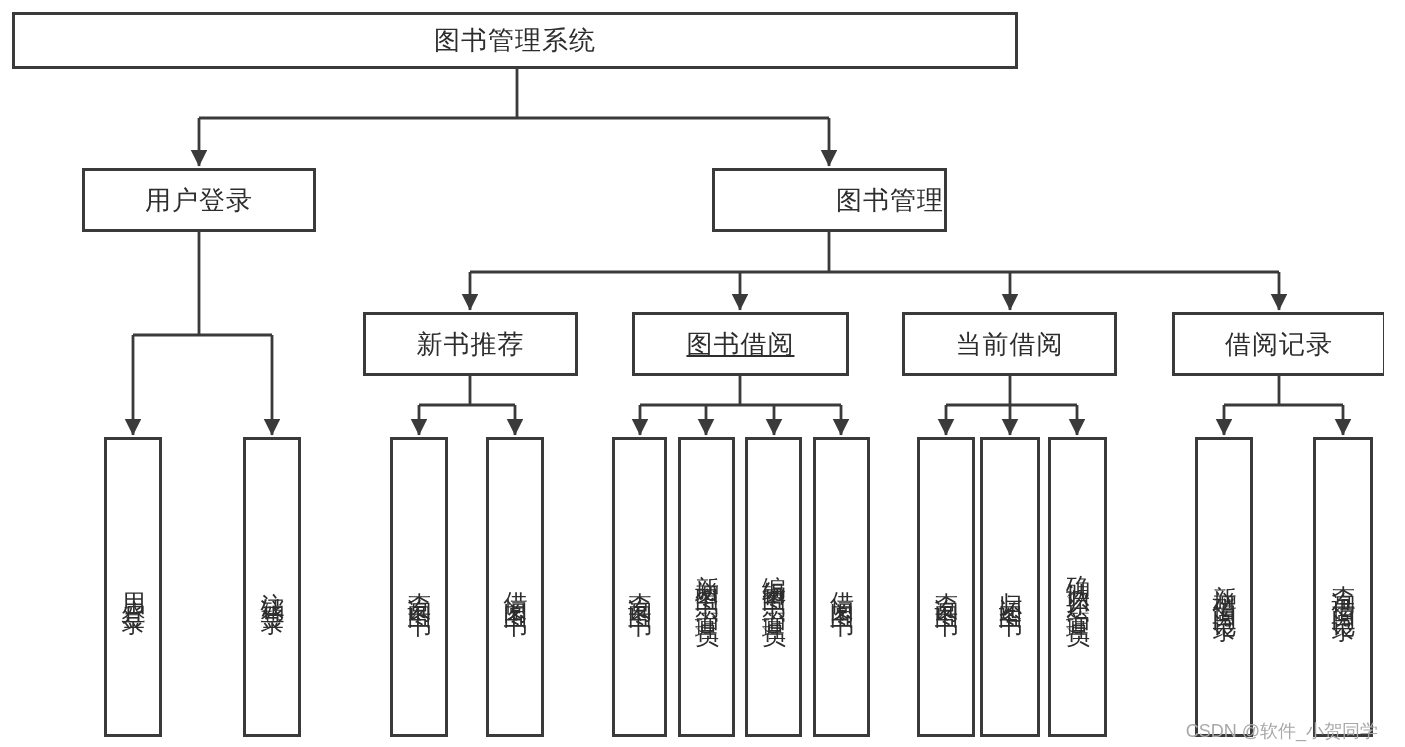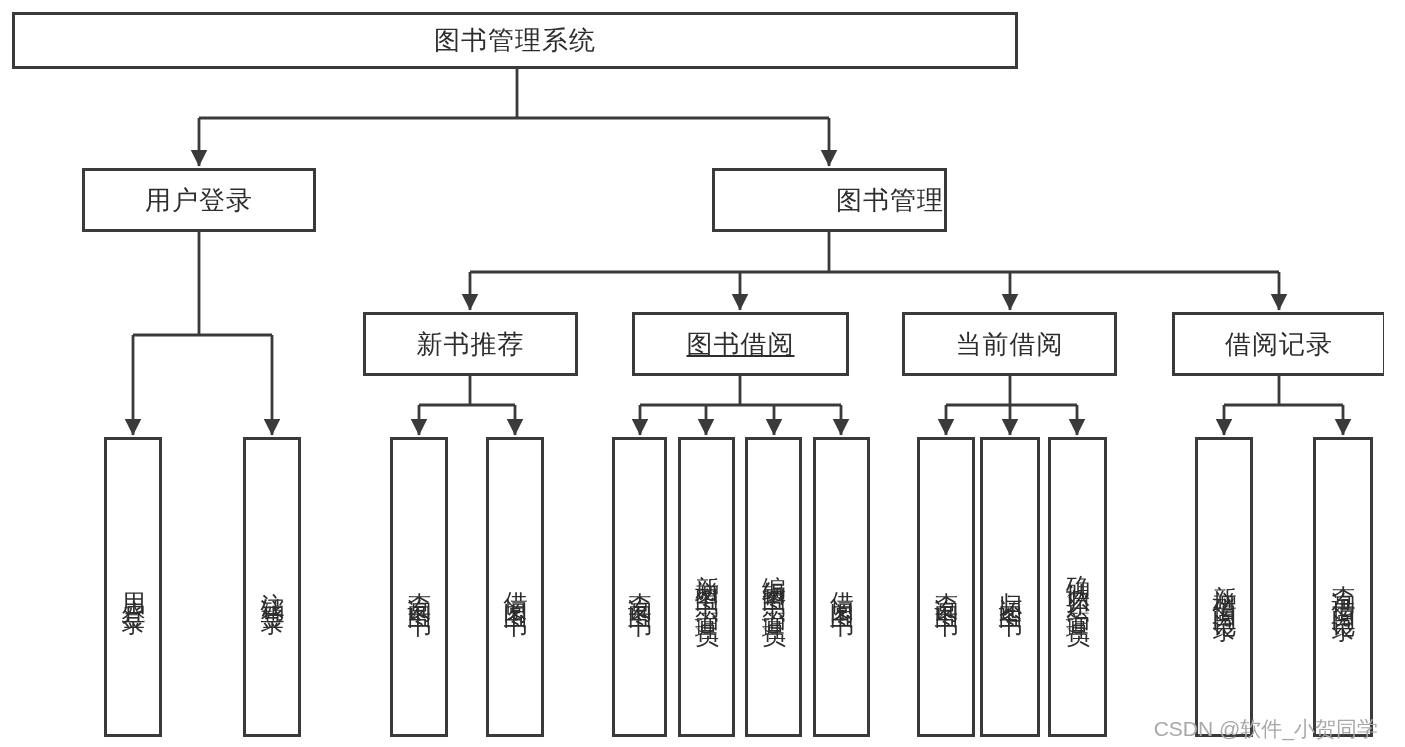--- a/index.html
+++ b/index.html
@@ -60,21 +60,21 @@
   .n-c4 { left: 813px;  width: 57px; }
   .n-d1 { left: 917px;  width: 58px; }
   .n-d2 { left: 980px;  width: 60px; }
   .n-d3 { left: 1048px; width: 59px; }
   .n-e1 { left: 1195px; width: 58px; }
   .n-e2 { left: 1313px; width: 60px; }
   #watermark {
     position: absolute;
     right: 6px;
     bottom: 4px;
-    font-size: 21px;
+    font-size: 18px;
     color: #a8a8a8;
     z-index: 3;
     white-space: nowrap;
   }
 </style>
 </head>
 <body>
 
 <div id="canvas">
 

